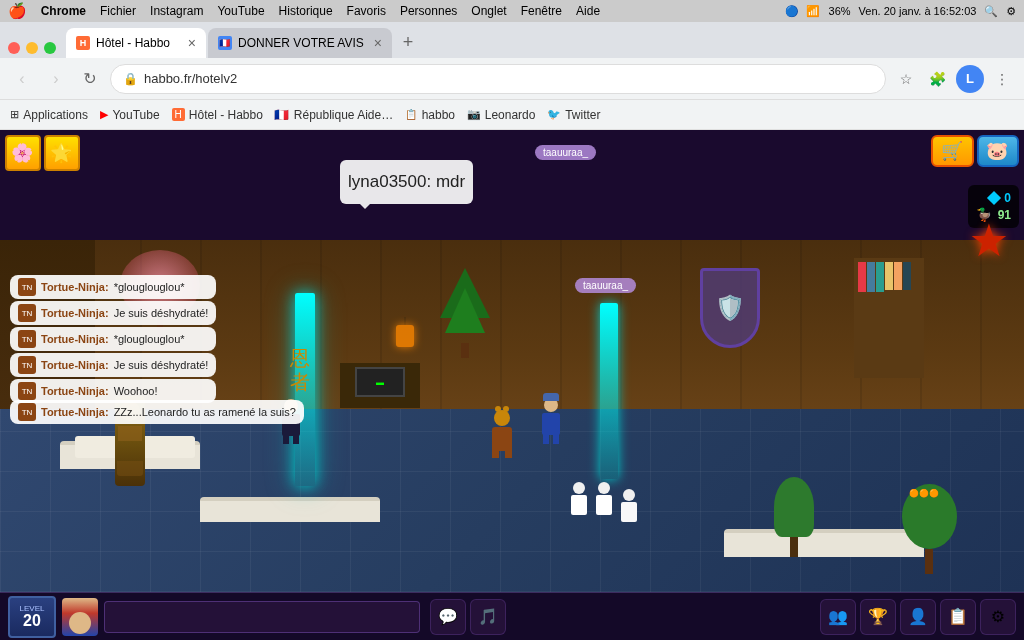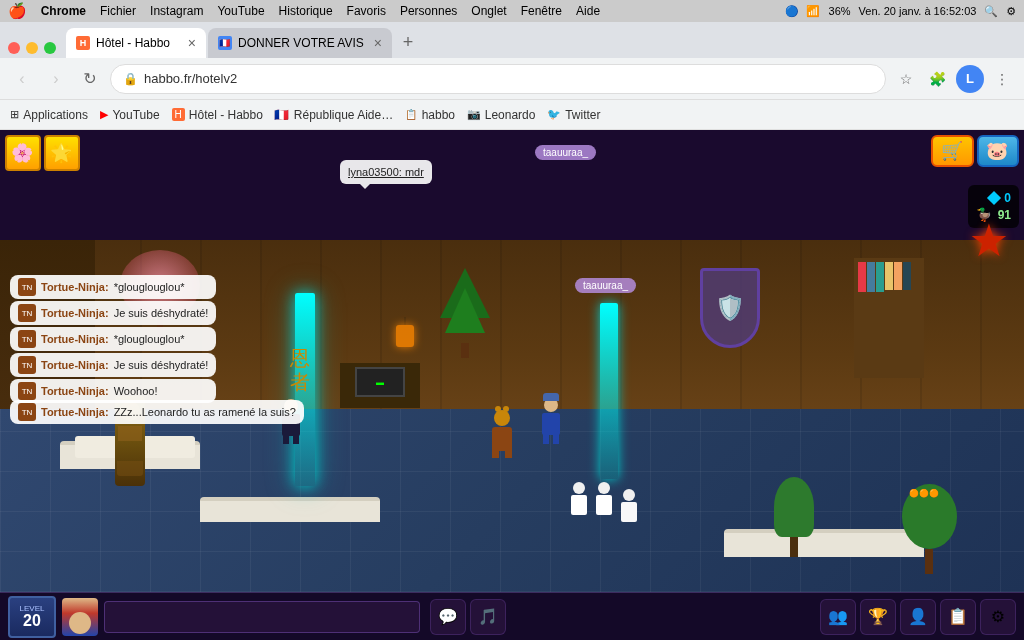--- a/index.html
+++ b/index.html
@@ -122,22 +122,22 @@
 
     
     .habbo-scene {
       width: 100%; height: 100%; position: relative;
       background: #000010;
     }
 
     
     .speech-lyna {
       position: absolute; top: 30px; left: 340px; z-index: 45;
-      background: rgba(255,255,255,0.9); border-radius: 6px; padding: 6px 8px;
-      font-size: 11px; color: #222; white-space: nowrap; text-decoration: underline;
+      background: rgba(255,255,255,0.9); border-radius: 6px; padding: 12px 8px;
+      font-size: 17px; color: #222; white-space: nowrap;
     }
     .speech-lyna::after {
       content: ''; position: absolute; bottom: -5px; left: 20px;
       border-left: 5px solid transparent; border-right: 5px solid transparent;
       border-top: 5px solid rgba(255,255,255,0.9);
     }
 
     
     .nt-taauuraa-top { top: 15px; left: 535px; }
     .nt-taauuraa-mid { top: 148px; left: 575px; }

